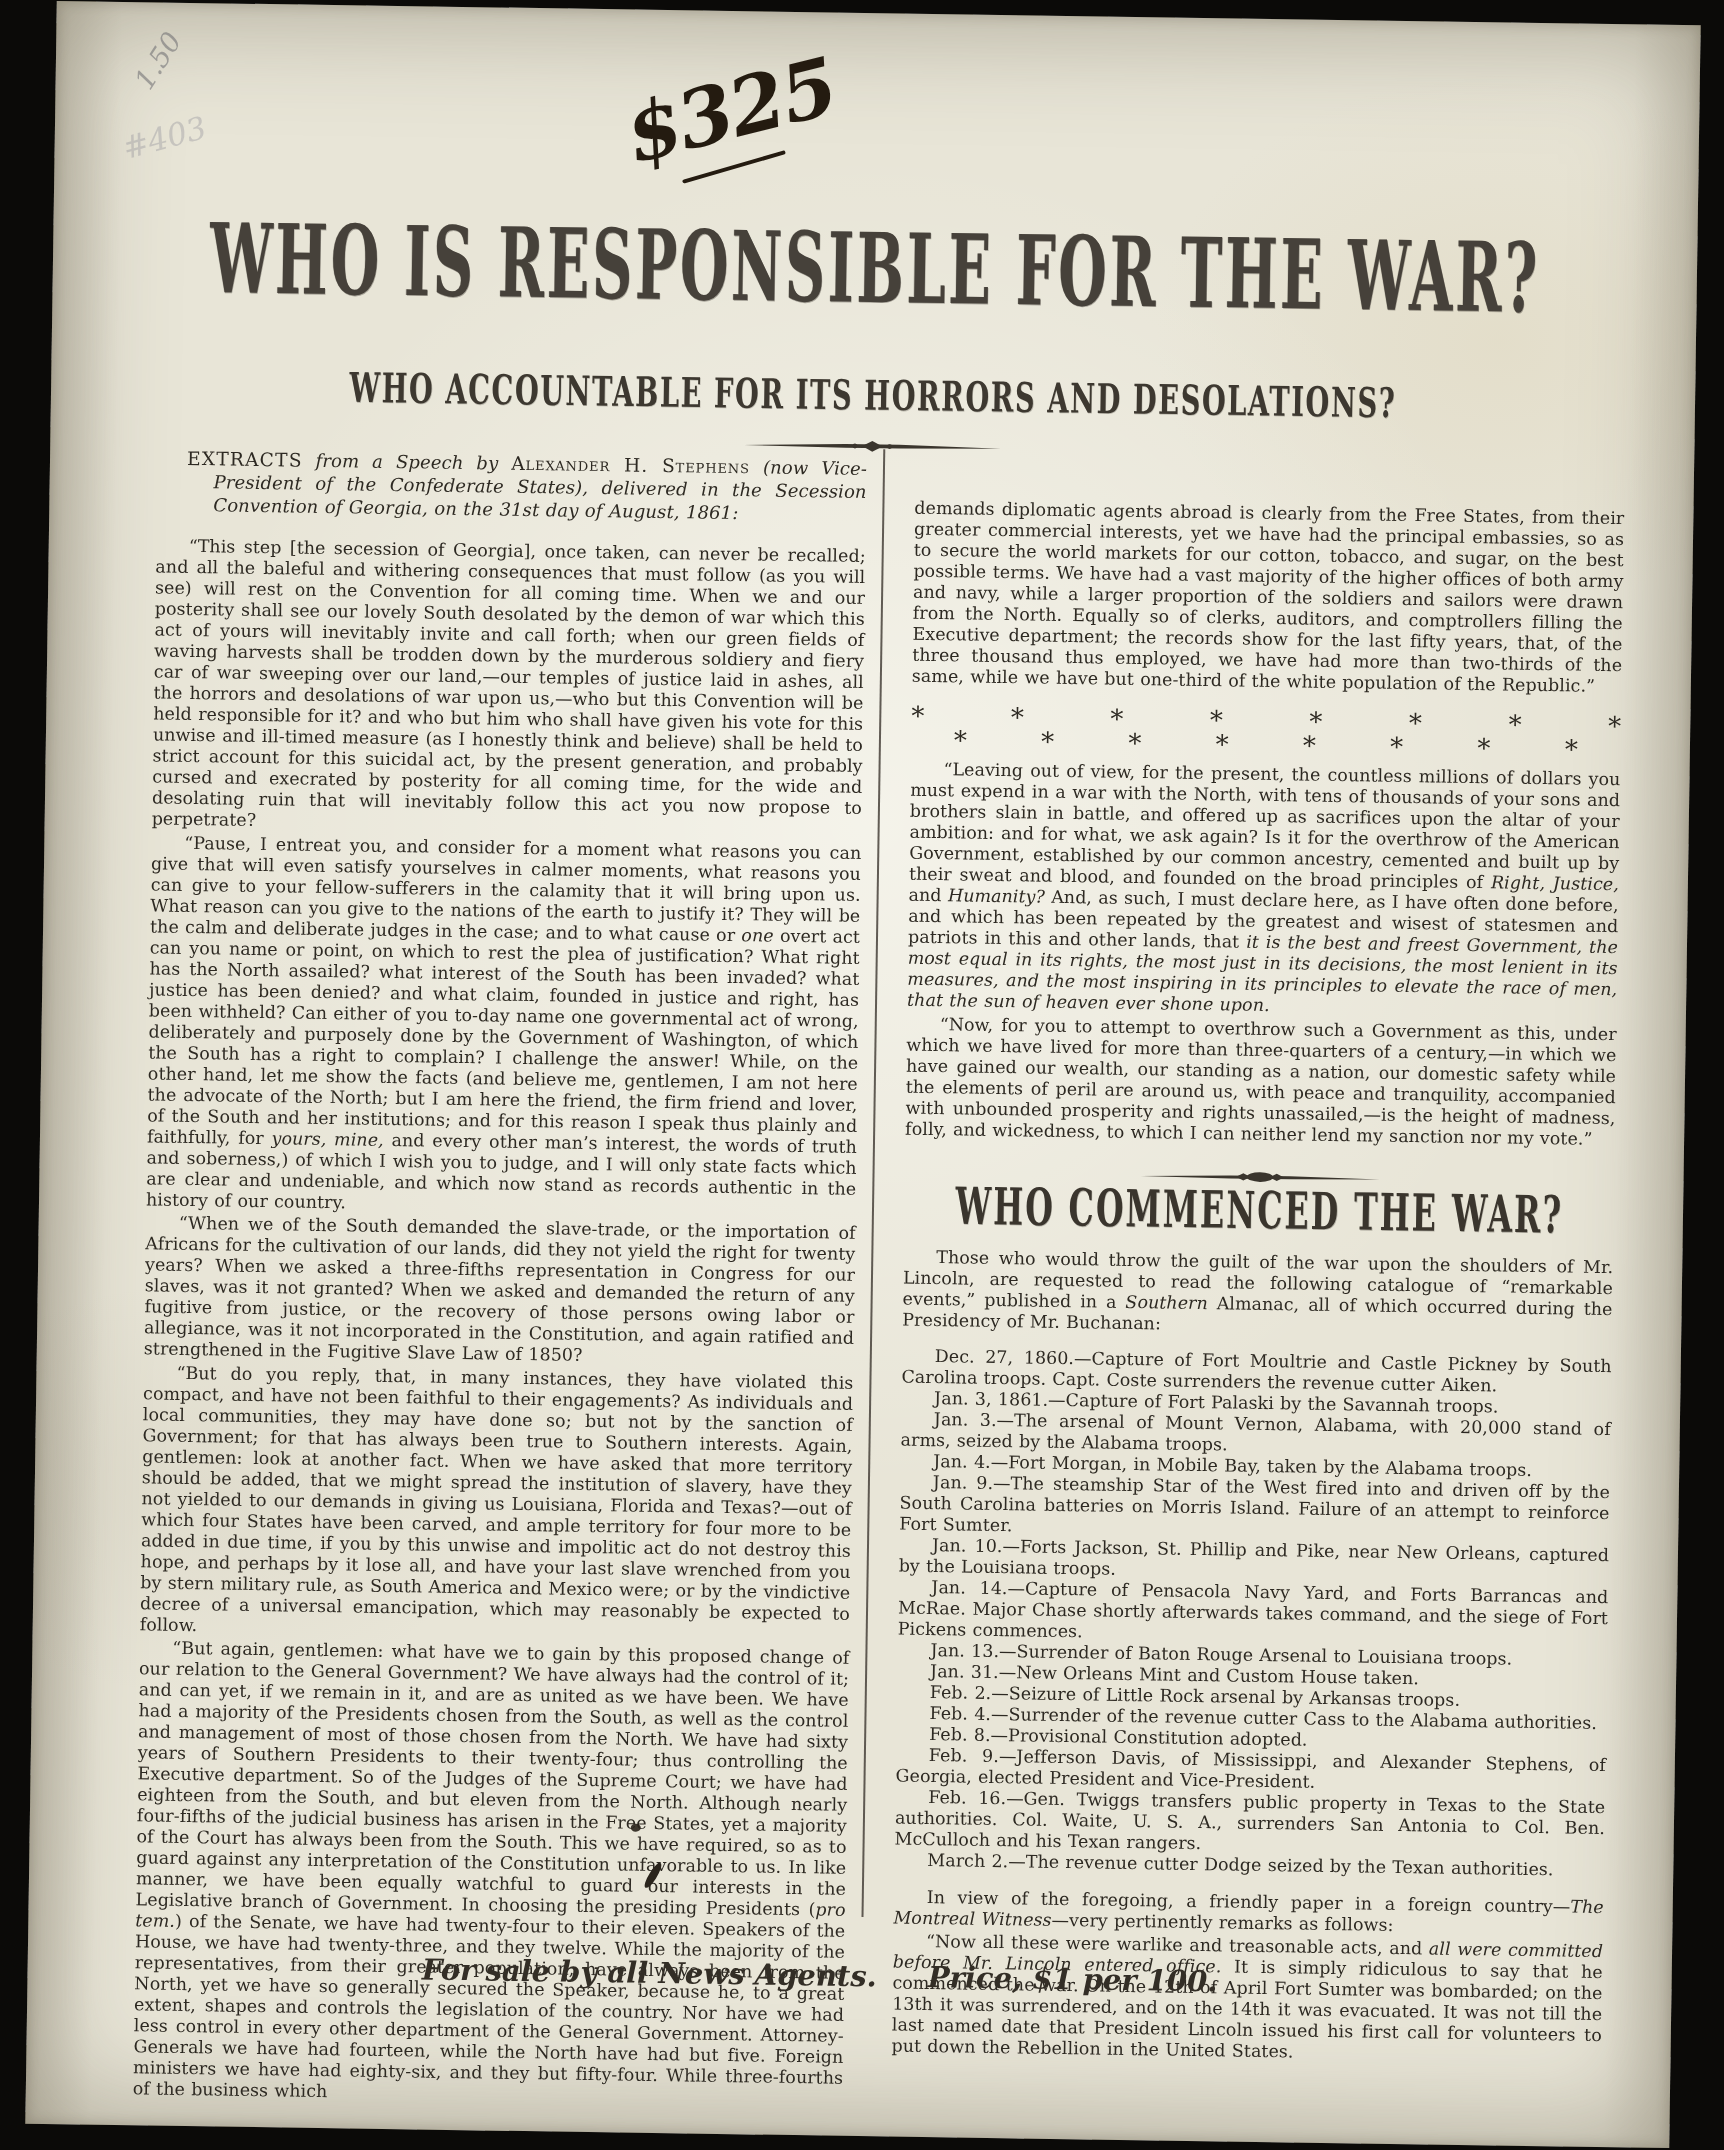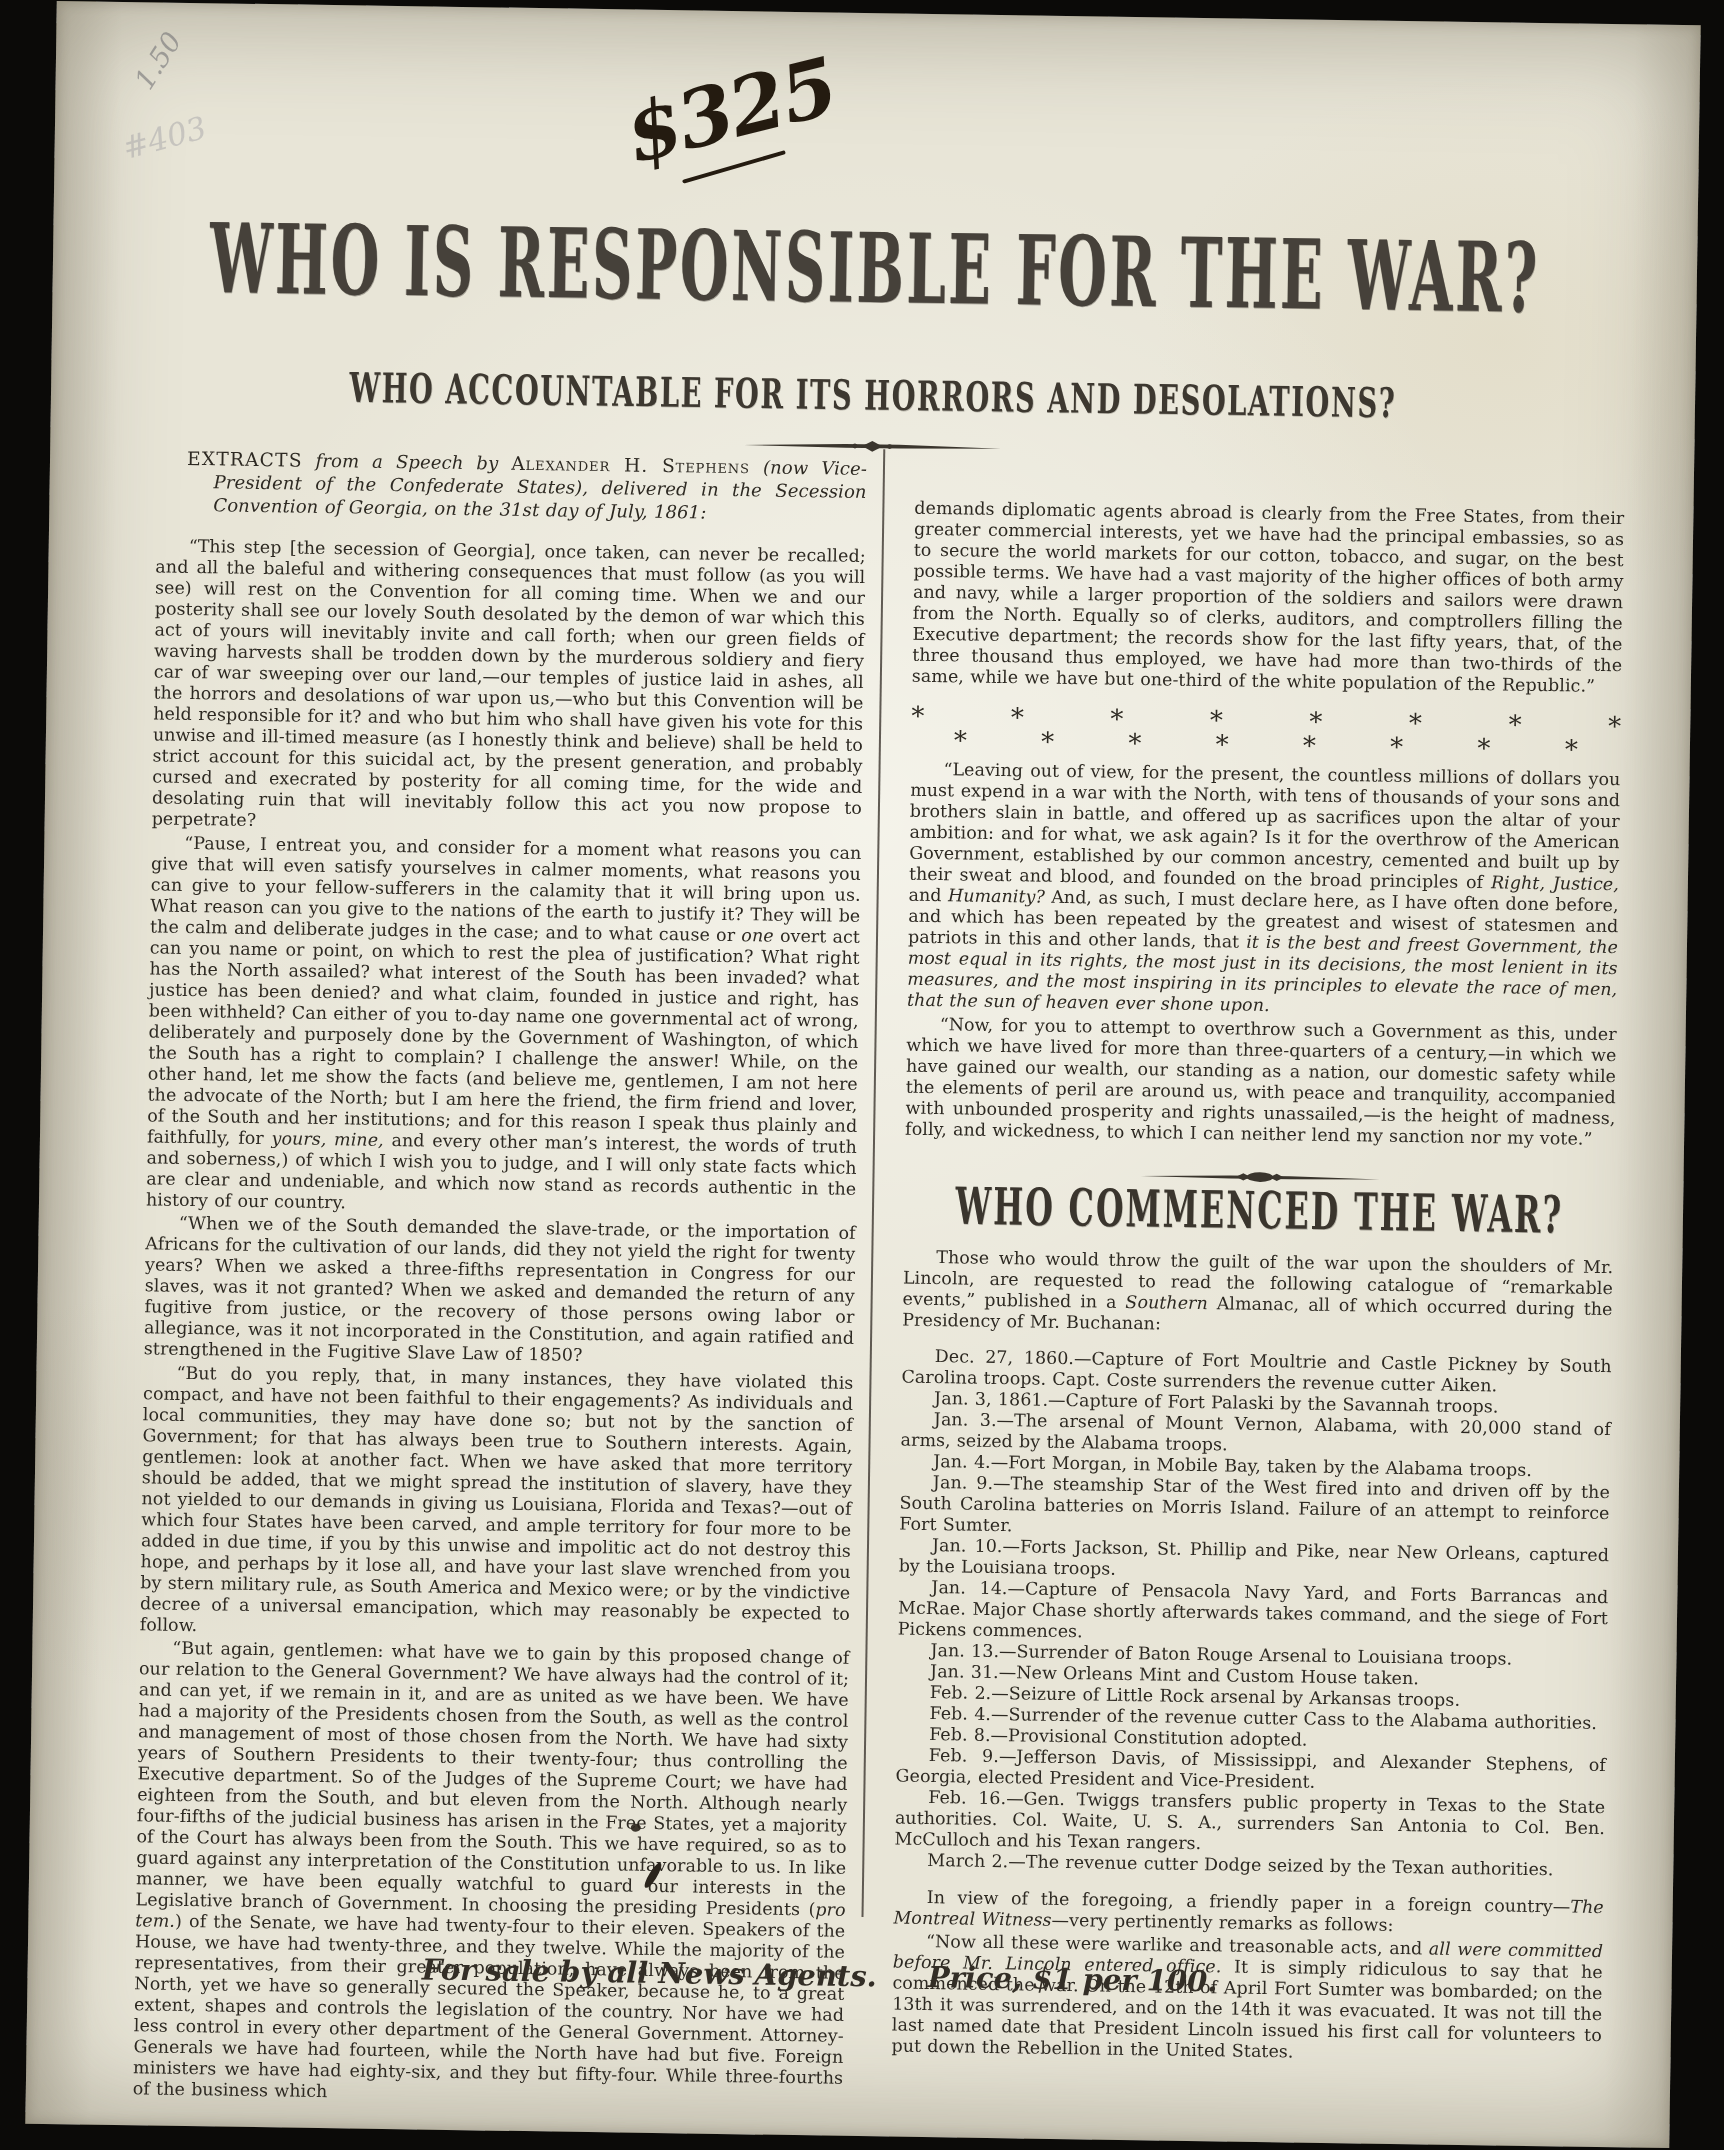--- a/index.html
+++ b/index.html
@@ -84,21 +84,21 @@
     <polygon points="198,12 215,3 232,12 215,21" fill="#3a352d"></polygon>
     <circle cx="186" cy="12" r="4" fill="#3a352d"></circle>
     <circle cx="244" cy="12" r="4" fill="#3a352d"></circle>
   </svg>
 
   <div class="divider"></div>
 
   <div class="cols">
 
     <div class="col col-left">
-      <p class="intro" id="intro-segments"><span class="seg-caps">EXTRACTS</span><span class="seg-italic"> from a Speech by </span><span class="seg-smallcaps">Alexander H. Stephens</span><span class="seg-italic"> (now Vice-President of the Confederate States), delivered in the Secession Convention of Georgia, on the 31st day of July, 1861:</span></p>
+      <p class="intro" id="intro-segments"><span class="seg-caps">EXTRACTS</span><span class="seg-italic"> from a Speech by </span><span class="seg-smallcaps">Alexander H. Stephens</span><span class="seg-italic"> (now Vice-President of the Confederate States), delivered in the Secession Convention of Georgia, on the 31st day of August, 1861:</span></p>
       <div id="left-paras">
           <p class="body-p">“This step [the secession of Georgia], once taken, can never be recalled; and all the baleful and withering consequences that must follow (as you will see) will rest on the Convention for all coming time.  When we and our posterity shall see our lovely South desolated by the demon of war which this act of yours will inevitably invite and call forth; when our green fields of waving harvests shall be trodden down by the murderous soldiery and fiery car of war sweeping over our land,—our temples of justice laid in ashes, all the horrors and desolations of war upon us,—who but this Convention will be held responsible for it? and who but him who shall have given his vote for this unwise and ill-timed measure (as I honestly think and believe) shall be held to strict account for this suicidal act, by the present generation, and probably cursed and execrated by posterity for all coming time, for the wide and desolating ruin that will inevitably follow this act you now propose to perpetrate?</p>
           <p class="body-p">“Pause, I entreat you, and consider for a moment what reasons you can give that will even satisfy yourselves in calmer moments, what reasons you can give to your fellow-sufferers in the calamity that it will bring upon us.  What reason can you give to the nations of the earth to justify it?  They will be the calm and deliberate judges in the case; and to what cause or <i>one</i> overt act can you name or point, on which to rest the plea of justification?  What right has the North assailed? what interest of the South has been invaded? what justice has been denied? and what claim, founded in justice and right, has been withheld? Can either of you to-day name one governmental act of wrong, deliberately and purposely done by the Government of Washington, of which the South has a right to complain?  I challenge the answer!  While, on the other hand, let me show the facts (and believe me, gentlemen, I am not here the advocate of the North; but I am here the friend, the firm friend and lover, of the South and her institutions; and for this reason I speak thus plainly and faithfully, for <i>yours, mine,</i> and every other man’s interest, the words of truth and soberness,) of which I wish you to judge, and I will only state facts which are clear and undeniable, and which now stand as records authentic in the history of our country.</p>
           <p class="body-p">“When we of the South demanded the slave-trade, or the importation of Africans for the cultivation of our lands, did they not yield the right for twenty years?  When we asked a three-fifths representation in Congress for our slaves, was it not granted?  When we asked and demanded the return of any fugitive from justice, or the recovery of those persons owing labor or allegiance, was it not incorporated in the Constitution, and again ratified and strengthened in the Fugitive Slave Law of 1850?</p>
           <p class="body-p">“But do you reply, that, in many instances, they have violated this compact, and have not been faithful to their engagements?  As individuals and local communities, they may have done so; but not by the sanction of Government; for that has always been true to Southern interests.  Again, gentlemen: look at another fact.  When we have asked that more territory should be added, that we might spread the institution of slavery, have they not yielded to our demands in giving us Louisiana, Florida and Texas?—out of which four States have been carved, and ample territory for four more to be added in due time, if you by this unwise and impolitic act do not destroy this hope, and perhaps by it lose all, and have your last slave wrenched from you by stern military rule, as South America and Mexico were; or by the vindictive decree of a universal emancipation, which may reasonably be expected to follow.</p>
           <p class="body-p">“But again, gentlemen: what have we to gain by this proposed change of our relation to the General Government?  We have always had the control of it; and can yet, if we remain in it, and are as united as we have been.  We have had a majority of the Presidents chosen from the South, as well as the control and management of most of those chosen from the North.  We have had sixty years of Southern Presidents to their twenty-four; thus controlling the Executive department.  So of the Judges of the Supreme Court; we have had eighteen from the South, and but eleven from the North.  Although nearly four-fifths of the judicial business has arisen in the Free States, yet a majority of the Court has always been from the South.  This we have required, so as to guard against any interpretation of the Constitution unfavorable to us.  In like manner, we have been equally watchful to guard our interests in the Legislative branch of Government.  In choosing the presiding Presidents (<i>pro tem.</i>) of the Senate, we have had twenty-four to their eleven.  Speakers of the House, we have had twenty-three, and they twelve.  While the majority of the representatives, from their greater population, have always been from the North, yet we have so generally secured the Speaker, because he, to a great extent, shapes and controls the legislation of the country.  Nor have we had less control in every other department of the General Government.  Attorney-Generals we have had fourteen, while the North have had but five.  Foreign ministers we have had eighty-six, and they but fifty-four.  While three-fourths of the business which</p>
         </div>
     </div>
 
     <div class="col col-right">

